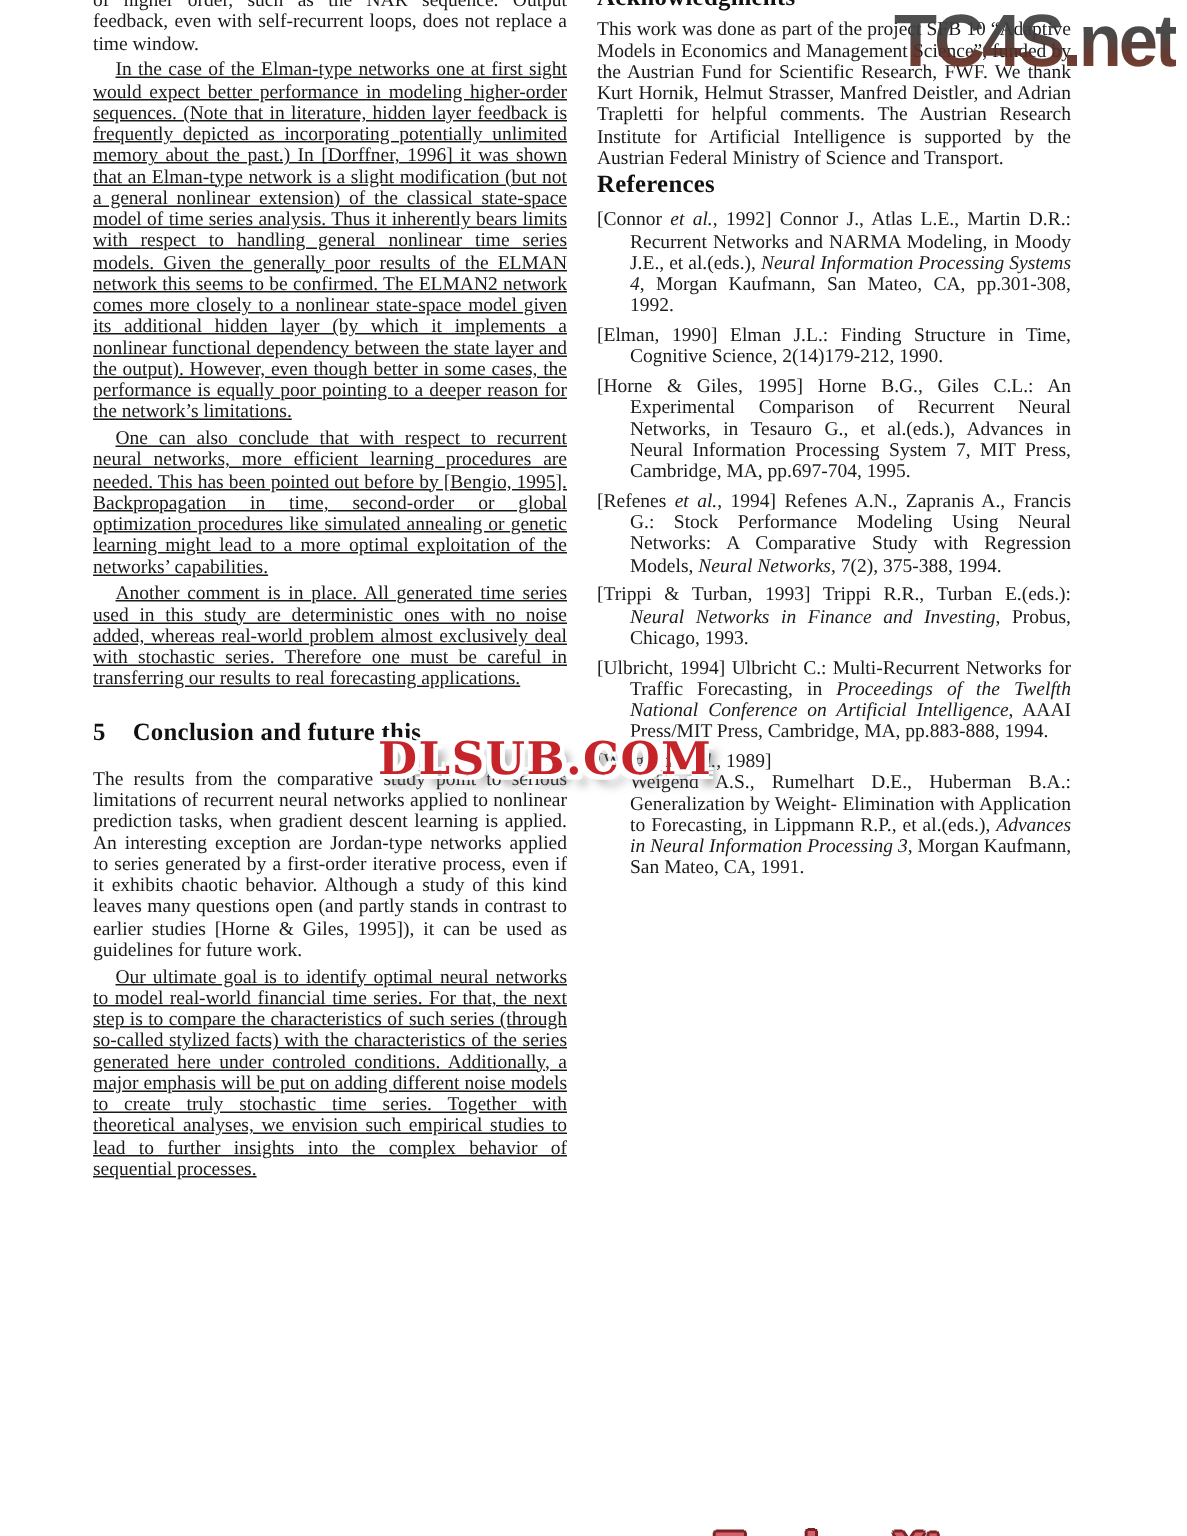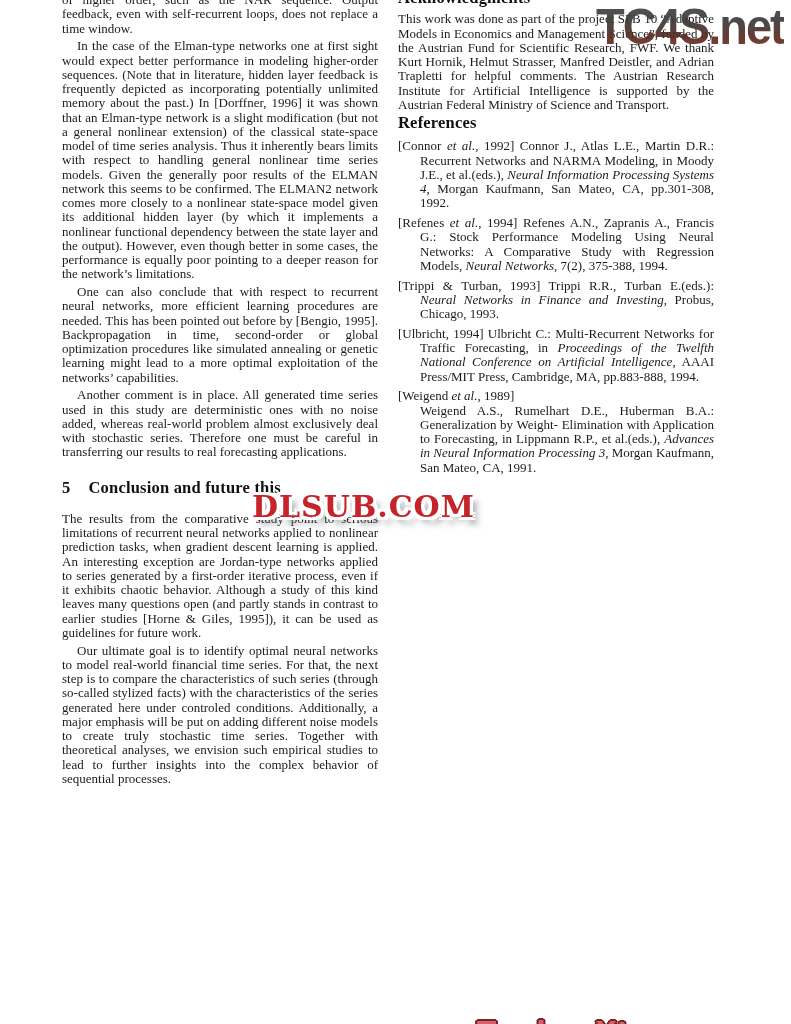--- a/index.html
+++ b/index.html
@@ -6,21 +6,21 @@
   body{
     width:791px;height:1024px;overflow:hidden;position:relative;
     background:#ffffff;color:#1b1b1b;
     font-family:"Liberation Serif", serif;
   }
   .page{position:absolute;inset:0;}
   .col{position:absolute;font-size:13px;line-height:14.25px;}
   .col-left{left:62px;top:-7px;width:316px;}
   .col-right{left:398px;top:-9px;width:316px;}
   p.body-par{margin:0 0 3.5px 0;text-align:justify;hyphens:auto;-webkit-hyphens:auto;}
-  p.body-par.ind{text-indent:15px;}
+  p.body-par.ind{text-indent:15px;text-decoration:underline;}
   h2.sec-heading{
     font-size:16.5px;font-weight:bold;color:#111;
     margin:21px 0 17px 0;display:flex;gap:18px;letter-spacing:.2px;
   }
   h2.right-heading{font-size:16.5px;font-weight:bold;color:#111;margin:0 0 7px 0;letter-spacing:.2px;}
   h2.refs-heading{margin-bottom:9px;}
   .ack-par{margin:0 0 4px 0;text-align:justify;hyphens:auto;-webkit-hyphens:auto;}
   .ref{margin:0 0 5.5px 0;padding-left:22px;text-indent:-22px;text-align:justify;hyphens:auto;-webkit-hyphens:auto;}
   .ref i{font-style:italic;}
   
@@ -75,20 +75,22 @@
         <p class="body-par ind">Our ultimate goal is to identify optimal neural networks to model real-world financial time series. For that, the next step is to compare the characteristics of such series (through so-called stylized facts) with the characteristics of the series generated here under controled conditions. Additionally, a major emphasis will be put on adding different noise models to create truly stochastic time series. Together with theoretical analyses, we envision such empirical studies to lead to further insights into the complex behavior of sequential processes.</p>
       </div>
   </div>
 
   <div class="col col-right">
     <h2 class="right-heading">Acknowledgments</h2>
     <p class="ack-par">This work was done as part of the project SFB 10 “Adaptive Models in Economics and Management Science”, funded by the Austrian Fund for Scientific Research, FWF. We thank Kurt Hornik, Helmut Strasser, Manfred Deistler, and Adrian Trapletti for helpful comments. The Austrian Research Institute for Artificial Intelligence is supported by the Austrian Federal Ministry of Science and Transport.</p>
     <h2 class="right-heading refs-heading">References</h2>
     <div id="references">
         <p class="ref"><span>[Connor </span><i>et al.</i><span>, 1992] Connor J., Atlas L.E., Martin D.R.: Recurrent Networks and NARMA Modeling, in Moody J.E., et al.(eds.), </span><i>Neural Information Processing Systems 4</i><span>, Morgan Kaufmann, San Mateo, CA, pp.301-308, 1992.</span></p>
+        <p class="ref"><span>[Elman, 1990] Elman J.L.: Finding Structure in Time, Cognitive Science, 2(14)179-212, 1990.</span></p>
+        <p class="ref"><span>[Horne &amp; Giles, 1995] Horne B.G., Giles C.L.: An Experimental Comparison of Recurrent Neural Networks, in Tesauro G., et al.(eds.), Advances in Neural Information Processing System 7, MIT Press, Cambridge, MA, pp.697-704, 1995.</span></p>
         <p class="ref"><span>[Refenes </span><i>et al.</i><span>, 1994] Refenes A.N., Zapranis A., Francis G.: Stock Performance Modeling Using Neural Networks: A Comparative Study with Regression Models, </span><i>Neural Networks</i><span>, 7(2), 375-388, 1994.</span></p>
         <p class="ref"><span>[Trippi &amp; Turban, 1993] Trippi R.R., Turban E.(eds.): </span><i>Neural Networks in Finance and Investing</i><span>, Probus, Chicago, 1993.</span></p>
         <p class="ref"><span>[Ulbricht, 1994] Ulbricht C.: Multi-Recurrent Networks for Traffic Forecasting, in </span><i>Proceedings of the Twelfth National Conference on Artificial Intelligence</i><span>, AAAI Press/MIT Press, Cambridge, MA, pp.883-888, 1994.</span></p>
         <p class="ref"><span>[Weigend </span><i>et al.</i><span>, 1989]</span><br><span>Weigend A.S., Rumelhart D.E., Huberman B.A.: Generalization by Weight- Elimination with Application to Forecasting, in Lippmann R.P., et al.(eds.), </span><i>Advances in Neural Information Processing 3</i><span>, Morgan Kaufmann, San Mateo, CA, 1991.</span></p>
       </div>
   </div>
 
   <div class="wm" id="wm-tc4s">TC4S.net</div>
   <div class="wm" id="wm-dlsub">DLSUB.COM</div>
   <div class="wm" id="wm-traders">TradersXtreme.com</div>

